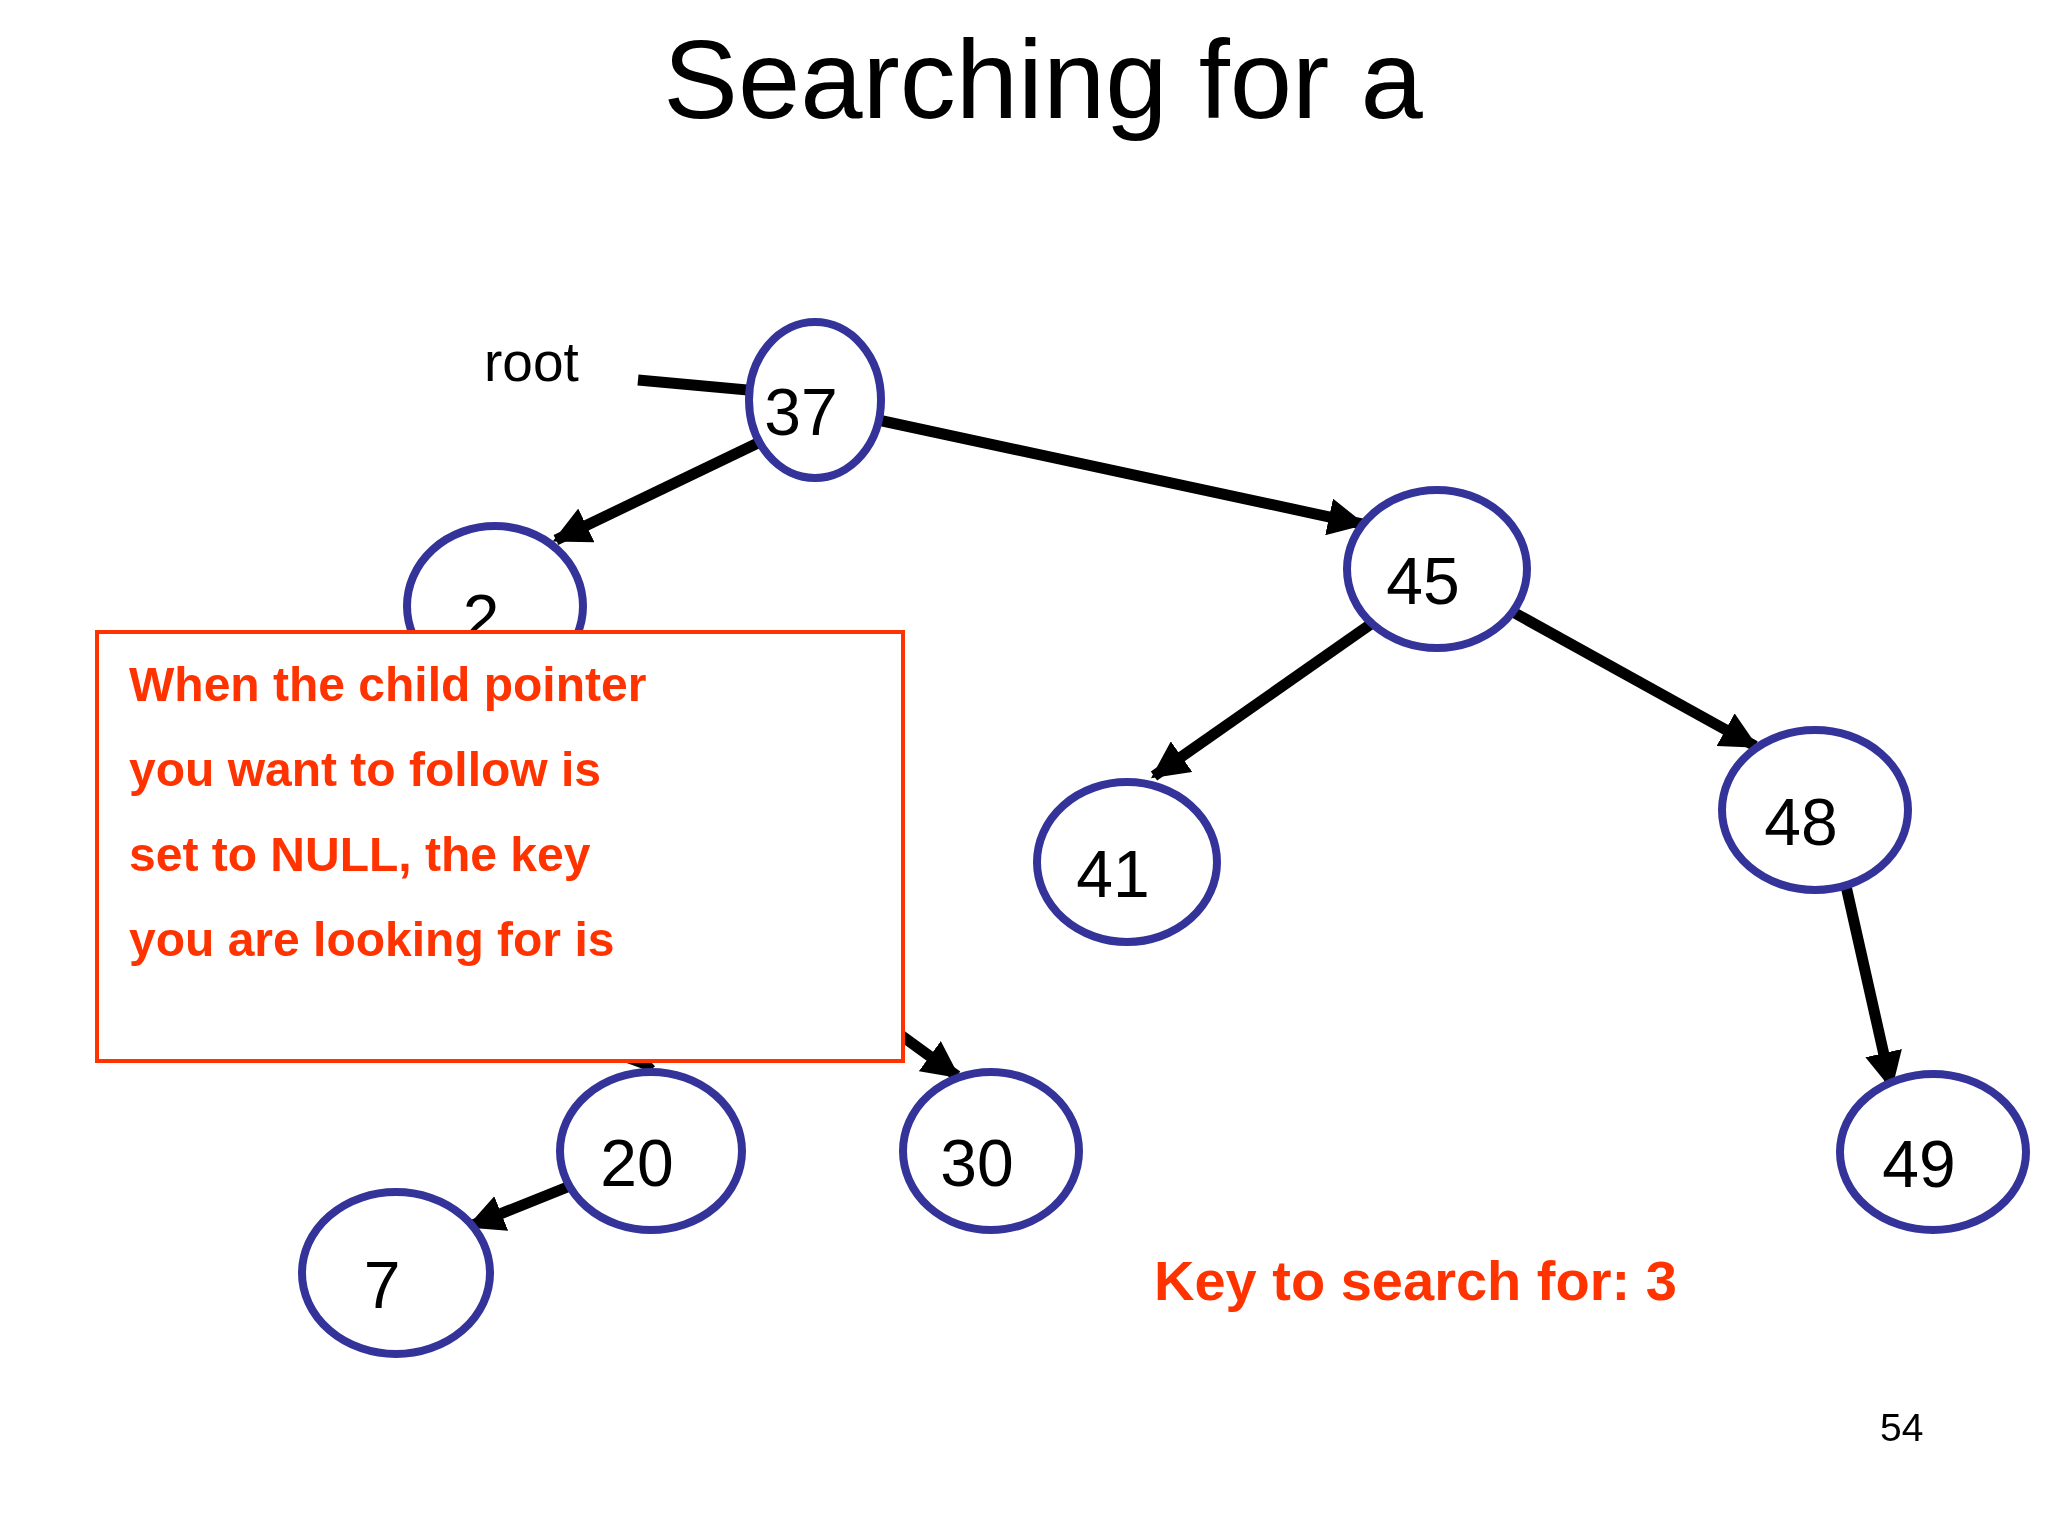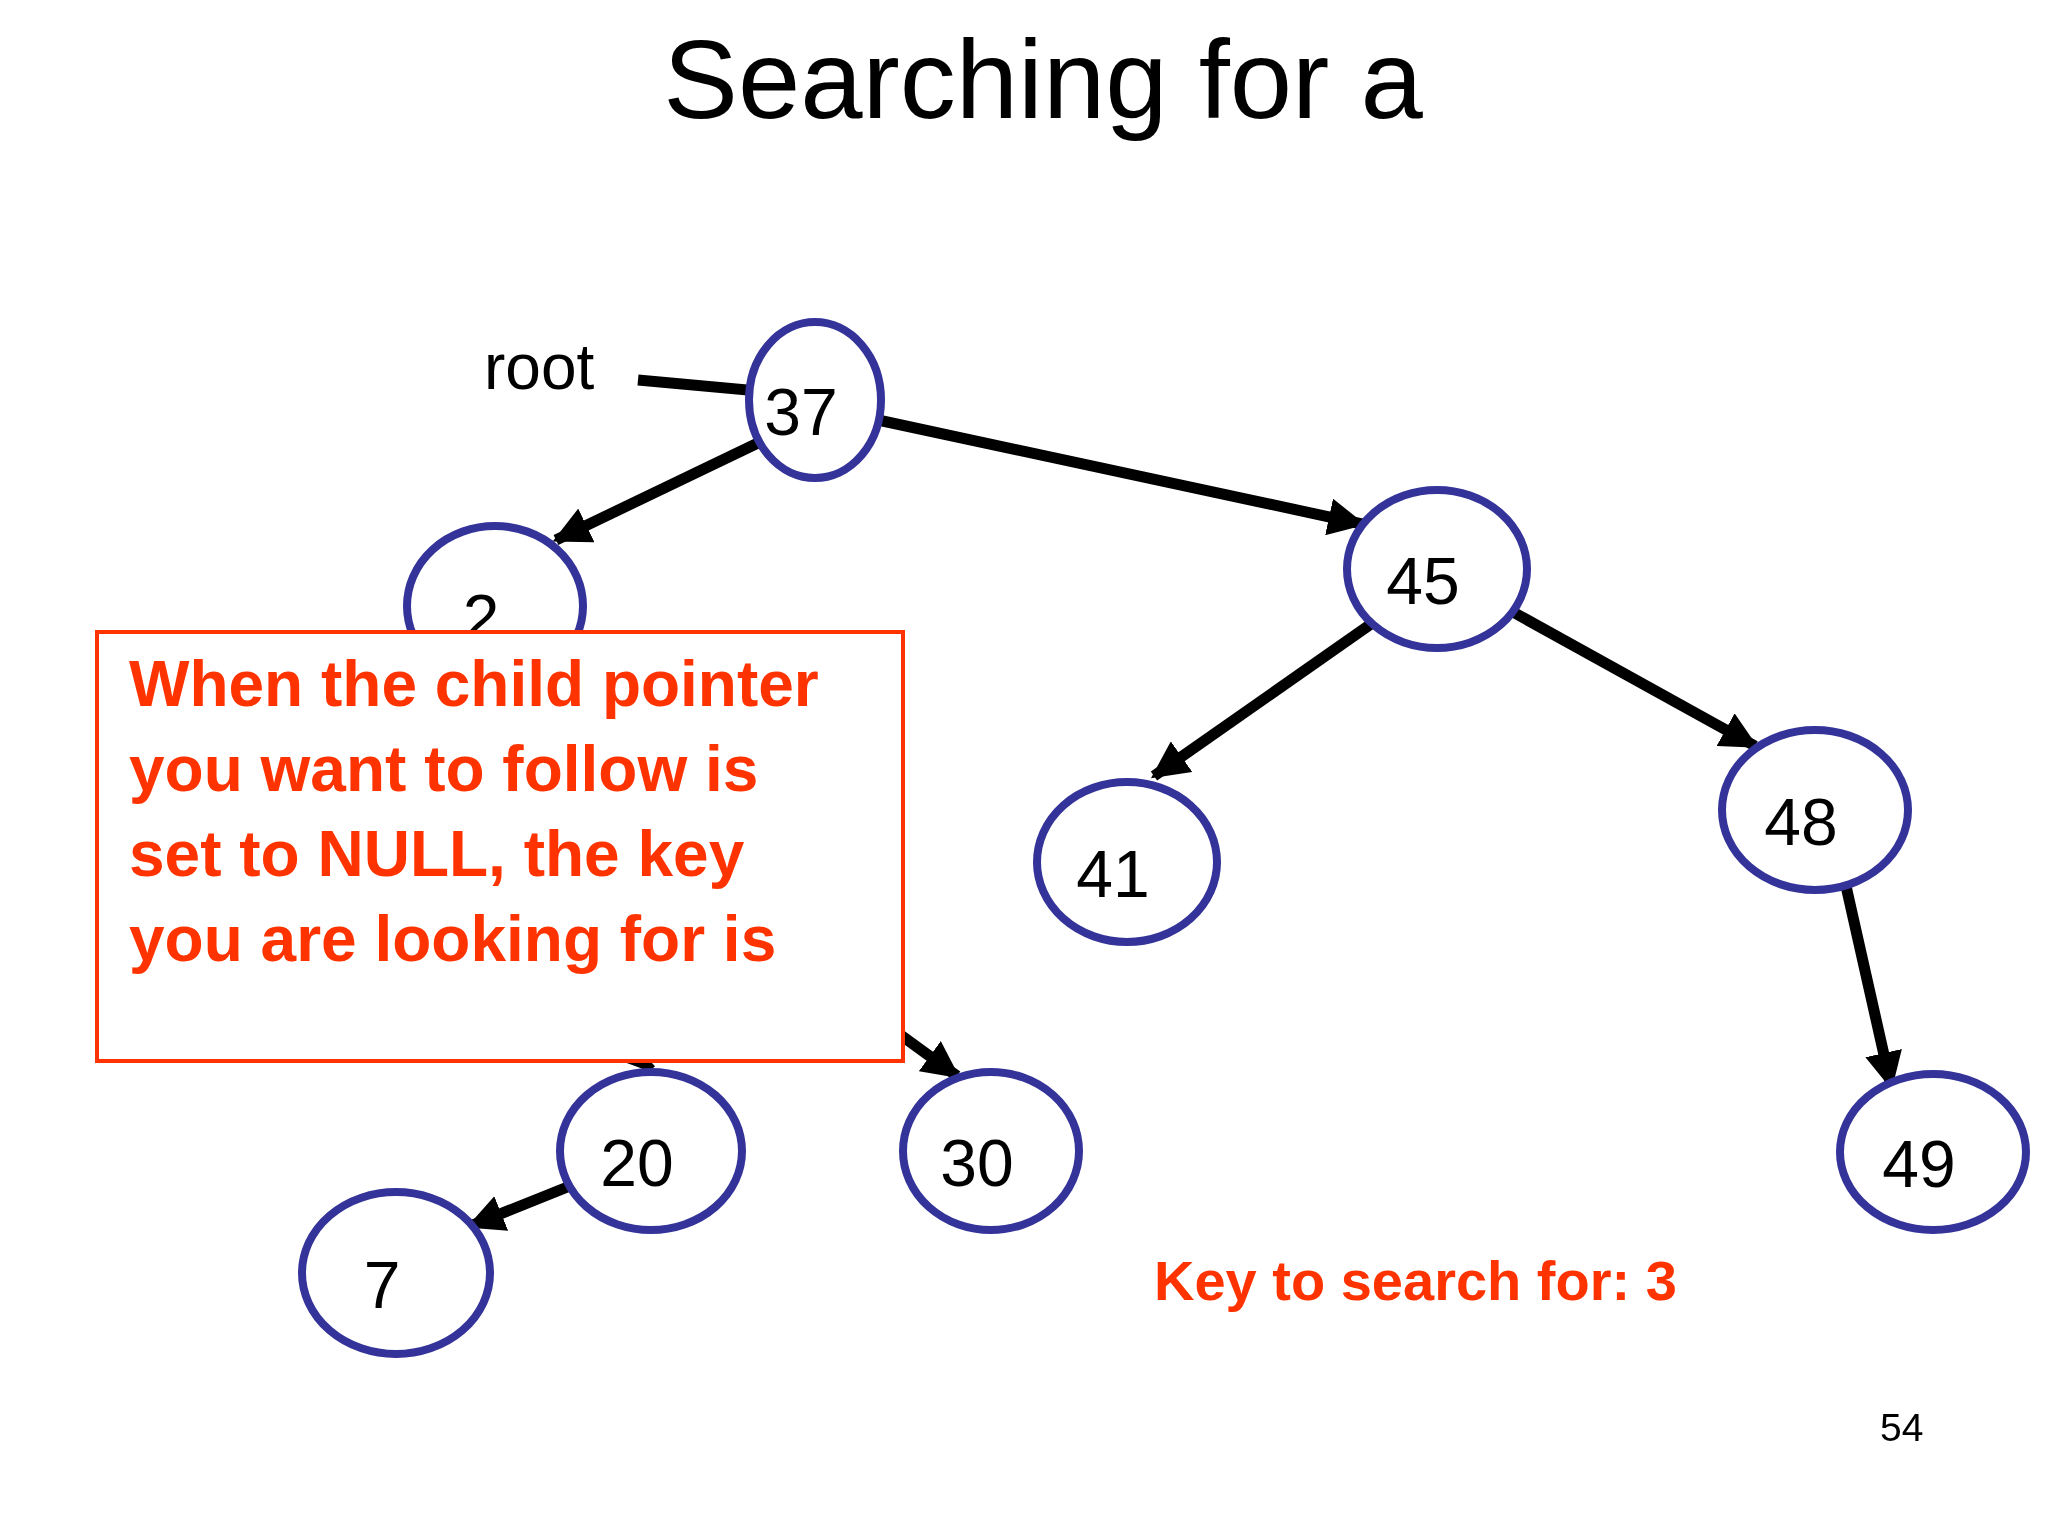--- a/index.html
+++ b/index.html
@@ -7,30 +7,30 @@
     position:relative;width:2048px;height:1536px;background:#ffffff;
     font-family:"Liberation Sans",sans-serif;overflow:hidden;padding-left:30px;
   }
   .title{
     position:absolute;top:12px;left:38px;width:2010px;
     text-align:center;color:#000000;font-size:112px;line-height:1.22;
     letter-spacing:0;
   }
   #tree{position:absolute;left:0;top:0;width:2048px;height:1536px;z-index:1;}
   .root-label{
-    position:absolute;left:484px;top:330px;font-size:64px;color:#000000;
+    position:absolute;left:484px;top:330px;font-size:55px;color:#000000;
     z-index:2;white-space:nowrap;
   }
   .callout{
     position:absolute;left:95px;top:630px;width:810px;height:433px;
     box-sizing:border-box;background:#ffffff;border:4px solid #ff3300;
     padding:8px 8px 0 30px;z-index:5;
   }
   .callout .line{
-    font-size:64px;font-weight:bold;line-height:85px;color:#ff3300;
+    font-size:48px;font-weight:bold;line-height:85px;color:#ff3300;
     white-space:nowrap;
   }
   .key-prompt{
     position:absolute;left:1154px;top:1248px;font-size:56px;font-weight:bold;
     color:#ff3300;white-space:nowrap;z-index:2;
   }
   .page-number{
     position:absolute;left:1880px;top:1406px;font-size:39px;color:#000000;z-index:2;
   }
 </style>

